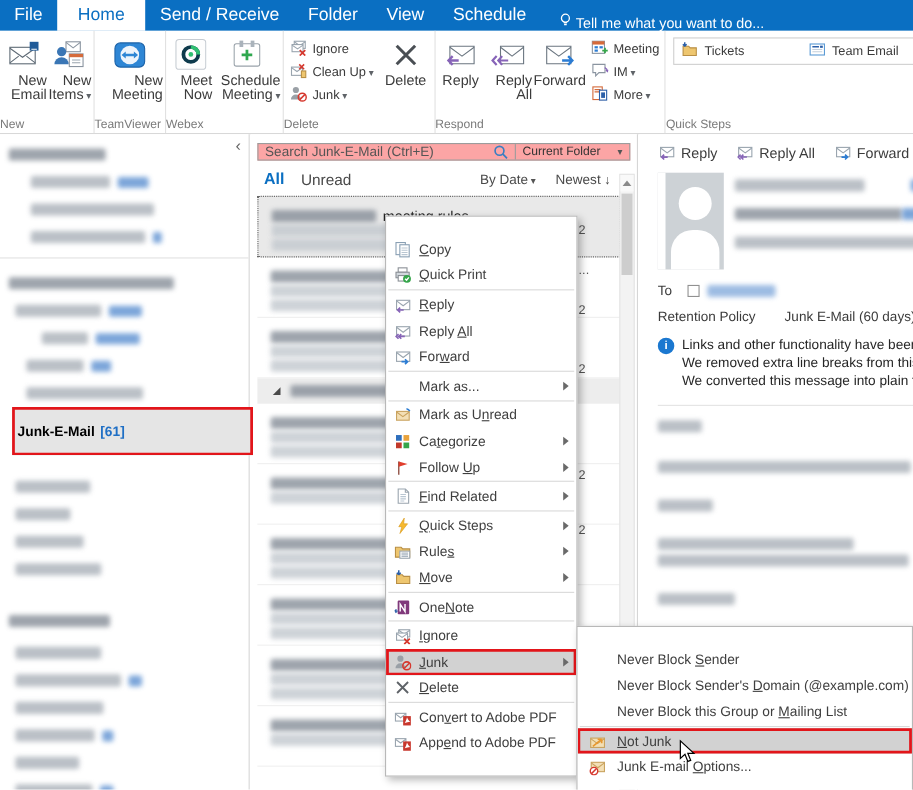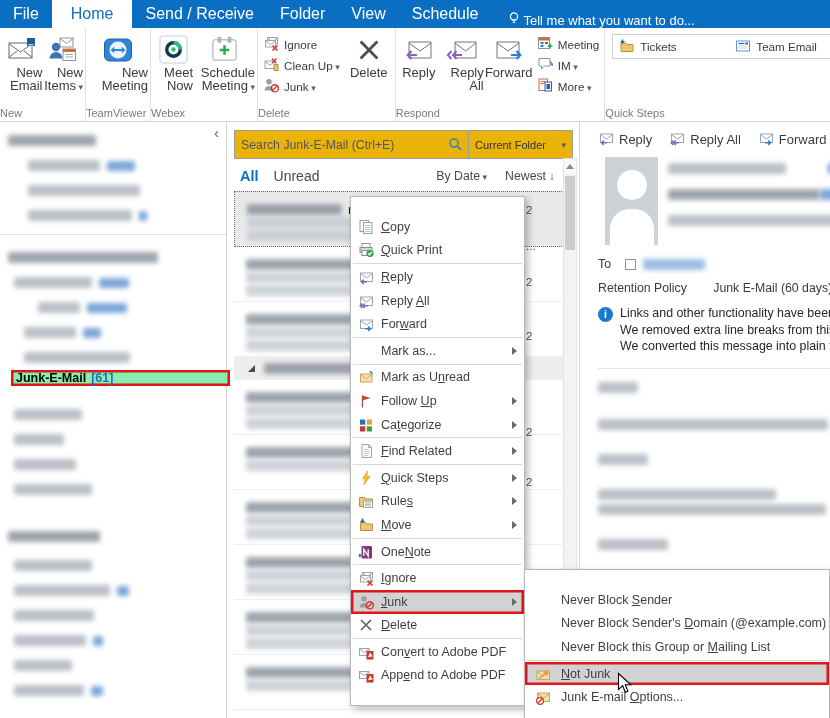--- a/index.html
+++ b/index.html
@@ -27,26 +27,26 @@
 .blur{display:inline-block;height:11px;border-radius:2px;background:#a9b0b8;filter:blur(2.4px);opacity:.8;vertical-align:middle}
 .b-dark{background:#868e98}
 .b-lt{background:#c2c8ce}
 .b-blue{background:#5b8fd0}
 
 .sidebar{position:absolute;top:122px;left:0;width:227px;bottom:0;border-right:1px solid #d6d6d6;padding-top:6px;background:#fff}
 .collapsebtn{position:absolute;top:5px;right:7px;color:#666;font-size:15px;line-height:12px}
 .collapsebtn::after{content:"‹"}
 .srow{display:flex;align-items:center;height:25px;padding-left:8px}
 .ssep{border-top:1px solid #e2e2e2;margin:6px 0 4px 0}
-.junkrow{position:relative;height:16px;margin-left:11px;width:219px;background:#86efac;box-shadow:inset 0 0 0 2.5px #e2151a;display:flex;align-items:center;padding-left:5px;font-size:12.5px;z-index:5}
+.junkrow{position:relative;height:44px;margin-left:11px;width:219px;background:#e5e5e5;box-shadow:inset 0 0 0 2.5px #e2151a;display:flex;align-items:center;padding-left:5px;font-size:12.5px;z-index:5}
 .junkrow .jl{font-weight:bold;color:#000}
 .junkrow .cnt{color:#1f6fc5;margin-left:5px;font-weight:bold}
 
 .listpane{position:absolute;top:122px;left:228px;width:352px;bottom:0;border-right:1px solid #d6d6d6;background:#fff;padding:8px 0 0 4px;overflow:hidden}
-.searchrow{display:flex;height:29px;border:1px solid #9c9c9c;margin:0 6px 0 2px;background:#eab308;align-items:center}
+.searchrow{display:flex;height:16px;border:1px solid #9c9c9c;margin:0 6px 0 2px;background:#fca5a5;align-items:center}
 .sph{flex:1;color:#555;font-size:12.3px;padding-left:6px;white-space:nowrap;overflow:hidden}
 .mag{width:26px;display:flex;justify-content:center;align-items:center}
 .sdiv{width:1px;align-self:stretch;background:#9c9c9c}
 .scope{width:103px;display:flex;align-items:center;padding:0 6px;color:#333;font-size:11px;white-space:nowrap}
 .scope::after{content:"▾";margin-left:auto;font-size:9px;color:#555}
 .filterrow{display:flex;align-items:center;height:22px;margin:6px 24px 4px 8px}
 .fall{color:#0b6fc2;font-weight:bold;font-size:14.5px}
 .funread{margin-left:15px;color:#4a4a4a;font-size:14px}
 .fspacer{flex:1}
 .fsort{font-size:12.3px;color:#4a4a4a;white-space:nowrap}
@@ -629,37 +629,37 @@
             <rect x="2.5" y="5" width="11.5" height="8" fill="#f3dfb5" stroke="#c9a35f"></rect>
             <path d="M2.5 5.5l5.8 4.3 5.7-4.3" fill="none" stroke="#c9a35f"></path>
             <path d="M11.5 2.5a4 4 0 0 1 3 2.3" stroke="#2b7cd3" stroke-width="1.4" fill="none"></path>
           </svg>
         </span>
         <span class="mlab">Mark as U<u>n</u>read</span>
       </div>
       <div class="mi">
         <span class="mic">
           <svg xmlns="http://www.w3.org/2000/svg" width="16" height="16" viewBox="0 0 16 16">
-            <path d="M4.5 14.5v-12" stroke="#94574b" stroke-width="1.3"></path>
-            <path d="M4.5 2.5 12.5 4.9 4.5 7.4z" fill="#e03e2d"></path>
-          </svg>
-        </span>
-        <span class="mlab">Follow <u>U</u>p</span>
-        <span class="marr"></span>
-      </div>
-      <div class="mi">
-        <span class="mic">
-          <svg xmlns="http://www.w3.org/2000/svg" width="16" height="16" viewBox="0 0 16 16">
             <rect x="2" y="2.5" width="5.2" height="5.2" fill="#2e6fbd"></rect>
             <rect x="8.8" y="2.5" width="5.2" height="5.2" fill="#e8a33d"></rect>
             <rect x="2" y="9.3" width="5.2" height="5.2" fill="#c1392b"></rect>
             <rect x="8.8" y="9.3" width="5.2" height="5.2" fill="#35a54a"></rect>
           </svg>
         </span>
         <span class="mlab">Ca<u>t</u>egorize</span>
+        <span class="marr"></span>
+      </div>
+      <div class="mi">
+        <span class="mic">
+          <svg xmlns="http://www.w3.org/2000/svg" width="16" height="16" viewBox="0 0 16 16">
+            <path d="M4.5 14.5v-12" stroke="#94574b" stroke-width="1.3"></path>
+            <path d="M4.5 2.5 12.5 4.9 4.5 7.4z" fill="#e03e2d"></path>
+          </svg>
+        </span>
+        <span class="mlab">Follow <u>U</u>p</span>
         <span class="marr"></span>
       </div>
       <div class="msep"></div>
       <div class="mi">
         <span class="mic">
           <svg xmlns="http://www.w3.org/2000/svg" width="16" height="16" viewBox="0 0 16 16">
             <path d="M4 1.5h6.5l3 3v10H4z" fill="#fff" stroke="#9aa5af"></path>
             <path d="M10.5 1.5v3h3" fill="none" stroke="#9aa5af"></path>
             <path d="M6 6.5h5M6 8.5h5M6 10.5h5M6 12.5h3.5" stroke="#b9c6d2"></path>
           </svg>

